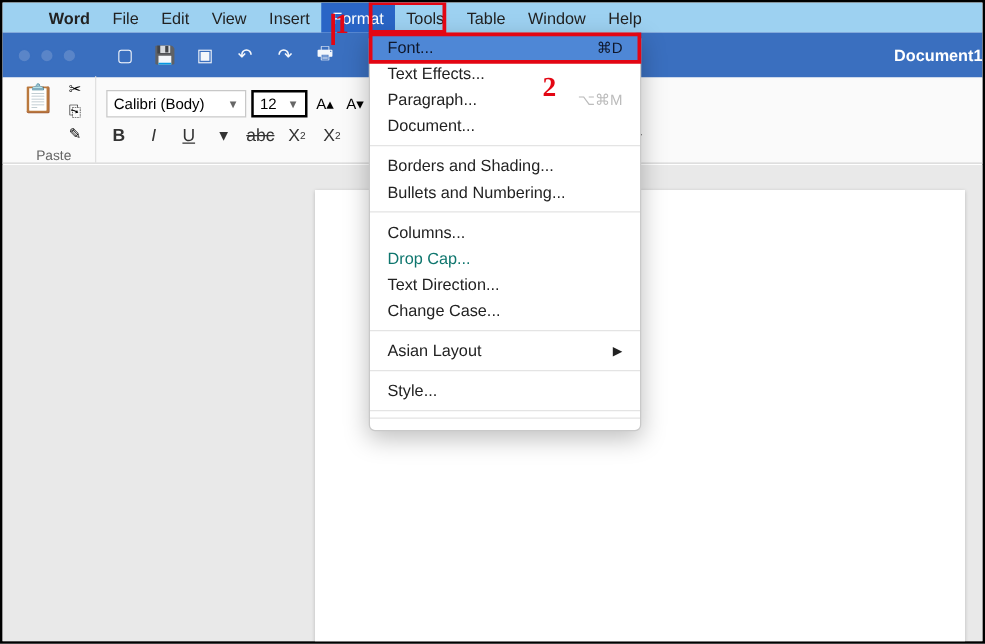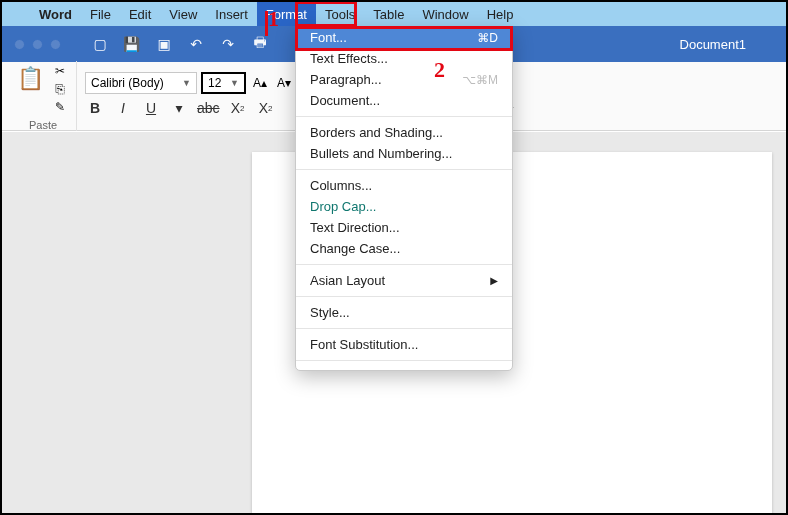--- a/index.html
+++ b/index.html
@@ -11,21 +11,21 @@
 .appname { font-weight: 700; padding: 0 9px; }
 .menu-item { padding: 0 9px; height: 24px; display: flex; align-items: center; }
 .menu-item.active { background: #2a65c6; color: #fff; }
 
 
 .titlebar { height: 36px; background: #3a6fbf; display: flex; align-items: center; color: #fff; }
 .traffic { display: flex; gap: 7px; padding: 0 12px; }
 .dot { width: 11px; height: 11px; border-radius: 50%; background: #5a85c8; border: 1px solid #3a6fbf; }
 .t-icons { display: flex; align-items: center; gap: 14px; padding-left: 18px; }
 .t-icons .ic { width: 18px; height: 18px; display: flex; align-items: center; justify-content: center; font-size: 14px; opacity: .95; }
-.doc-title { margin-left: auto; font-weight: 400; padding-right: 40px; font-size: 13px; }
+.doc-title { margin-left: auto; font-weight: 700; font-size: 13px; }
 
 
 .ribbon-wrap { background: #fafafa; border-bottom: 1px solid #d5d5d5; position: relative; }
 .ribbon { height: 68px; display: flex; align-items: center; padding: 0 8px; gap: 6px; }
 .paste-grp { display: flex; flex-direction: column; align-items: center; padding: 2px 6px 0; border-right: 1px solid #e0e0e0; margin-right: 2px; }
 .paste-clip { display: flex; gap: 4px; }
 .paste-icon { width: 30px; height: 32px; display:flex; align-items:center; justify-content:center; font-size:22px; }
 .mini-col { display:flex; flex-direction:column; gap:2px; }
 .mini { width:20px; height:16px; font-size:12px; display:flex; align-items:center; justify-content:center; }
 .paste-label { font-size: 11px; color: #666; margin-top: 4px; }
@@ -39,21 +39,21 @@
 .sep { width:1px; height:48px; background:#e2e2e2; margin: 0 3px; }
 
 
 .doc-area { position: absolute; top: 130px; left: 0; right: 0; bottom: 0; background: #e9e9e9; }
 .page { position: absolute; top: 20px; left: 250px; width: 520px; height: 400px; background: #fff; box-shadow: 0 1px 3px rgba(0,0,0,.2); }
 
 
 .dropdown { position: absolute; top: 24px; left: 293px; width: 218px; background: #fff; border: 1px solid #c9c9c9; border-radius: 5px; box-shadow: 0 6px 20px rgba(0,0,0,.25); font-size: 13px; color: #222; z-index: 50; padding-bottom: 4px; }
 .dd-item { height: 21px; display: flex; align-items: center; padding: 0 14px; justify-content: space-between; }
 .dd-item.disabled { color: #0f766e; }
-.dd-item.hl { background: #4e87d6; color: #ffffff; }
+.dd-item.hl { background: #4e87d6; color: #0f172a; }
 .dd-sc { font-size: 12px; }
 .dd-chev { font-size: 10px; }
 .dd-sep { height: 1px; background: #e4e4e4; margin: 5px 0; }
 
 
 .ann-box1 { position: absolute; top: -1px; left: 293px; width: 62px; height: 26px; border: 3px solid #e30613; z-index: 60; pointer-events:none; }
 .ann-box2 { position: absolute; top: 24px; left: 293px; width: 218px; height: 25px; border: 3px solid #e30613; z-index: 60; pointer-events:none; }
 .ann-line { position: absolute; top: 9px; left: 263px; width: 3px; height: 25px; background: #e30613; z-index: 60; }
 .ann-num { position: absolute; font: 700 22px Georgia, serif; color: #e30613; z-index: 60; }
 </style>
@@ -193,23 +193,20 @@
     <div class="dd-sep"></div>
     <div class="dd-item">
       <span>Asian Layout</span>
       <span class="dd-chev">▶</span>
     </div>
     <div class="dd-sep"></div>
     <div class="dd-item">
       <span>Style...</span>
     </div>
     <div class="dd-sep"></div>
-    <div class="dd-item">
-      <span>Font Substitution...</span>
-    </div>
     <div class="dd-sep"></div>
   </div>
 
 <div class="ann-line"></div>
 <div class="ann-box1"></div>
 <div class="ann-box2"></div>
 <div class="ann-num" style="top:4px;left:266px">1</div>
 <div class="ann-num" style="top:55px;left:432px">2</div>
 
 </body></html>

